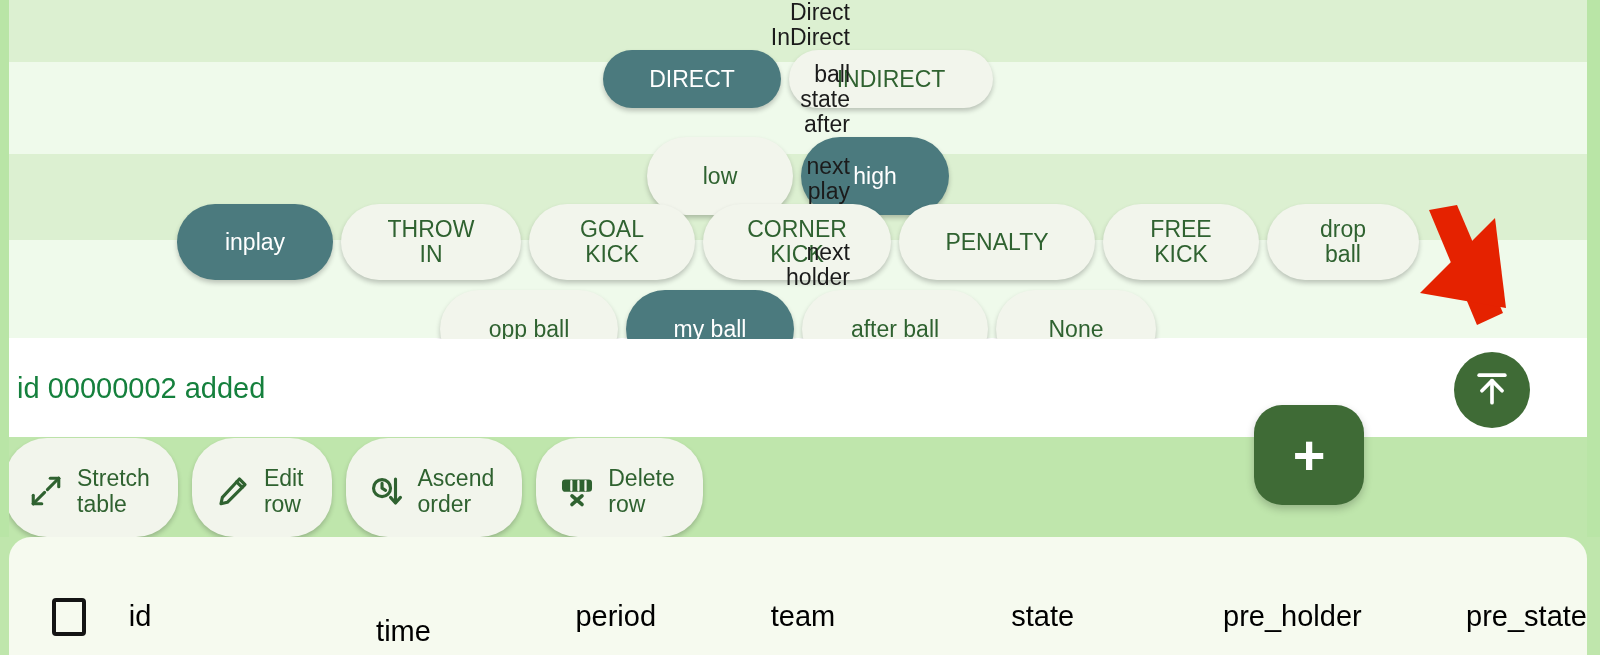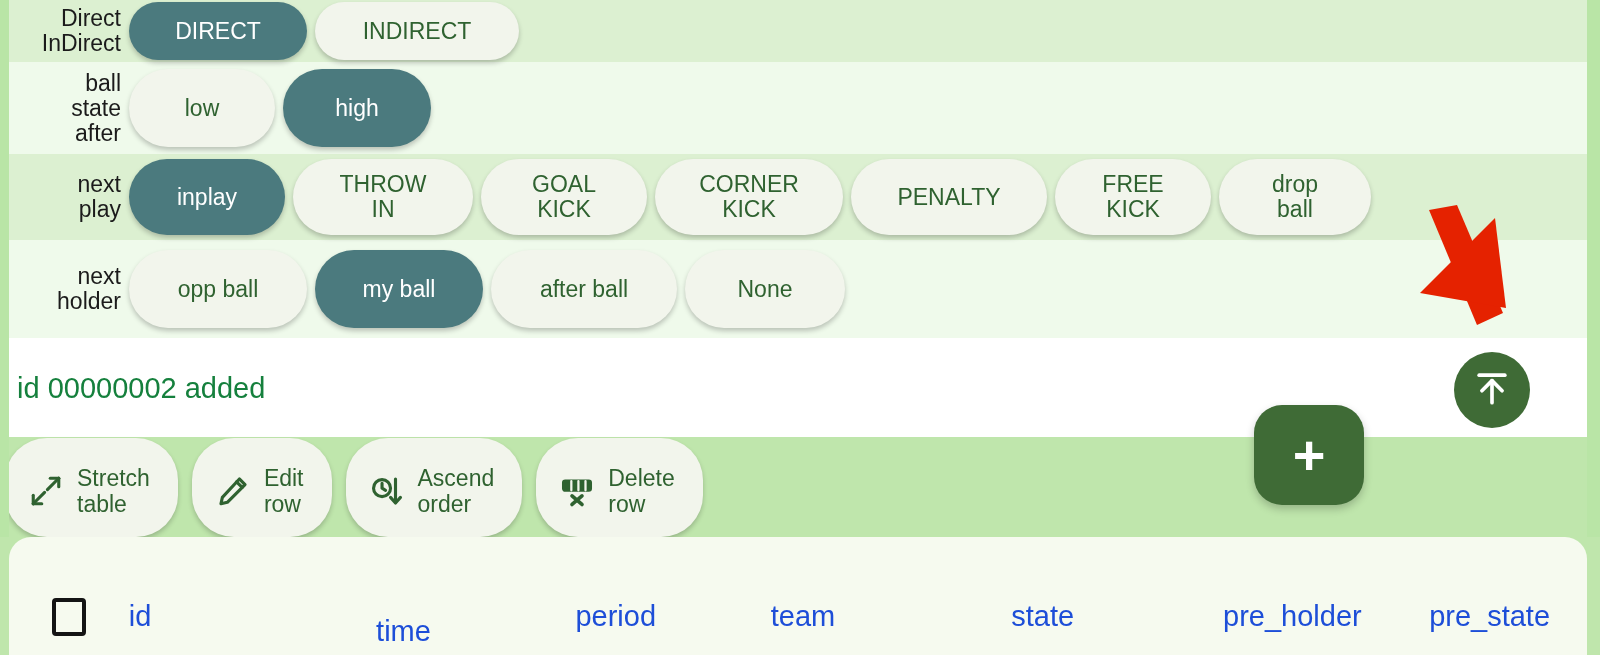--- a/index.html
+++ b/index.html
@@ -35,20 +35,21 @@
     position: absolute;
     left: 0; top: 0;
     width: 1600px;
   }
   .opt-row {
     display: flex;
     align-items: center;
     width: 1600px;
     padding-left: 9px;
     padding-right: 13px;
+    flex-direction: column;
   }
   .opt-row.dark  { background: #dcf0d1; }
   .opt-row.light { background: #effaeb; }
 
   .row-label {
     width: 120px;
     min-width: 120px;
     text-align: right;
     padding-right: 8px;
     color: #1b1b1b;
@@ -177,21 +178,21 @@
     border-radius: 22px 22px 0 0;
     position: relative;
   }
   .thead {
     position: absolute;
     left: 0; top: 48px;
     width: 100%;
     display: flex;
     align-items: center;
     font-size: 29px;
-    color: #1d4ed8;
+    color: #000000;
   }
   .th {
     text-align: center;
     white-space: nowrap;
   }
   .chk-box {
     width: 34px; height: 38px;
     border: 4px solid #141414;
     border-radius: 4px;
     background: transparent;
@@ -345,18 +346,18 @@
       <div class="thead">
         <div class="th" style="width:120px;display:flex;justify-content:center;">
           <span class="chk-box"></span>
         </div>
         <div class="th" style="width:160px;text-align:left;">id</div>
         <div class="th" style="width:230px;margin-top:30px;">time</div>
         <div class="th" style="width:195px;">period</div>
         <div class="th" style="width:180px;">team</div>
         <div class="th" style="width:300px;">state</div>
         <div class="th" style="width:200px;">pre_holder</div>
-        <div class="th" style="width:195px;">pre_state</div>
+        <div class="th" style="width:195px;text-align:right;">pre_state</div>
       </div>
     </div>
   </div>
 
 </div>
 
 </body></html>

